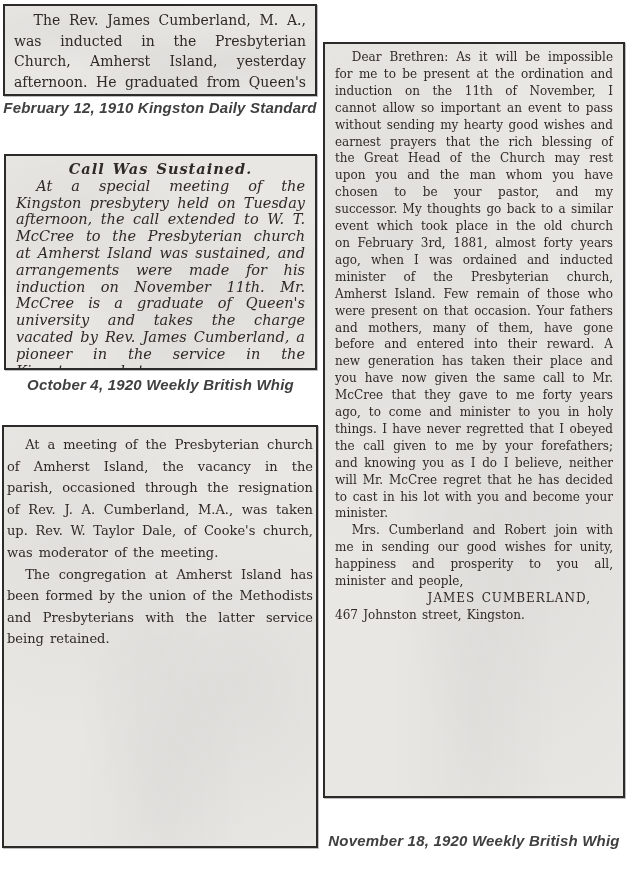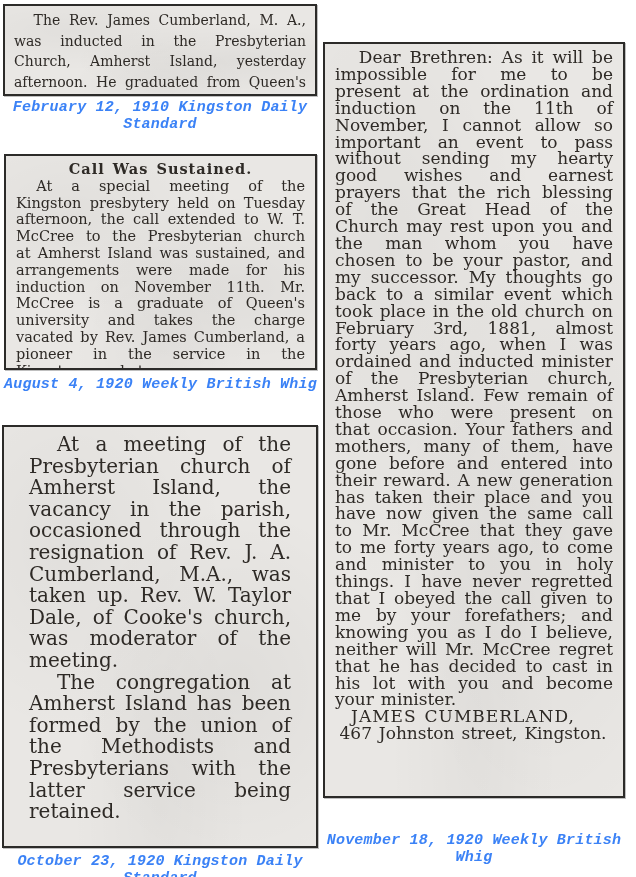--- a/index.html
+++ b/index.html
@@ -25,40 +25,40 @@
     color:#2e2a26;
     font-family:"DejaVu Serif", serif;
     text-align:justify;
     overflow:hidden;
   }
   .clip p { margin:0; text-indent:1.4em; }
   .clip .headline {
     text-align:center; text-indent:0;
     font-weight:bold; letter-spacing:1px;
   }
-  .sig-line { text-align:center; padding-right:22px; letter-spacing:1px; }
-  .addr-line { text-align:center; padding-right:2px; }
+  .sig-line { text-align:right; padding-right:22px; letter-spacing:1px; }
+  .addr-line { text-align:left; padding-right:2px; }
 
   .clip1 { left:3px;  top:4px;   width:314px; height:92px;
            font-size:14px; line-height:20.5px; padding:4px 9px; word-spacing:2px; }
   .clip2 { left:4px;  top:154px; width:313px; height:216px;
-           font-size:14.5px; line-height:16.8px; padding:5px 10px; word-spacing:2px; }
+           font-size:14.5px; line-height:16.8px; padding:5px 10px; word-spacing:2px;font-style:italic; }
   .clip3 { left:2px;  top:425px; width:316px; height:423px;
-           font-size:20px; line-height:21.6px; padding:7px 25px; word-spacing:2px; }
+           font-size:13px; line-height:21.6px; padding:7px 3px; word-spacing:2px; }
   .clip4 { left:323px; top:42px; width:302px; height:756px;
-           font-size:17px; line-height:16.9px; padding:5px 10px; word-spacing:1.5px; }
+           font-size:12px; line-height:16.9px; padding:5px 10px; word-spacing:1.5px; }
 
   .caption {
     position:absolute;
     text-align:center;
-    font-family:Liberation Mono, monospace;
+    font-family:Liberation Sans, sans-serif;
     font-style:italic;
     font-weight:bold;
     font-size:15px;
-    color:#3b82f6;
+    color:#404040;
     letter-spacing:0.2px;
   }
   .cap1 { left:3px;  top:99px;  width:314px; }
   .cap2 { left:4px;  top:376px; width:313px; }
   .cap3 { left:2px;  top:853px; width:316px; }
   .cap4 { left:323px; top:832px; width:302px; }
 </style>
 </head>
 <body>
 
@@ -66,28 +66,28 @@
 
   <article class="clip clip1">
     <p>The Rev. James Cumberland, M. A., was inducted in the Presbyterian Church, Amherst Island, yesterday afternoon.  He graduated from Queen's College last year.</p>
   </article>
   <div class="caption cap1">February 12, 1910 Kingston Daily Standard</div>
 
   <article class="clip clip2">
     <p class="headline">Call Was Sustained.</p>
     <p>At a special meeting of the Kingston presbytery held on Tuesday afternoon, the call extended to W. T. McCree to the Presbyterian church at Amherst Island was sustained, and arrangements were made for his induction on November 11th. Mr. McCree is a graduate of Queen's university and takes the charge vacated by Rev. James Cumberland, a pioneer in the service in the Kingston presbytery.</p>
   </article>
-  <div class="caption cap2">August 4, 1920 Weekly British Whig</div>
+  <div class="caption cap2">October 4, 1920 Weekly British Whig</div>
 
   <article class="clip clip3">
     <p>At a meeting of the Presbyterian church of Amherst Island, the vacancy in the parish, occasioned through the resignation of Rev. J. A. Cumberland, M.A., was taken up. Rev. W. Taylor Dale, of Cooke's church, was moderator of the meeting.</p>
     <p>The congregation at Amherst Island has been formed by the union of the Methodists and Presbyterians with the latter service being retained.</p>
   </article>
-  <div class="caption cap3">October 23, 1920 Kingston Daily Standard</div>
 
   <article class="clip clip4">
     <p>Dear Brethren:  As it will be impossible for me to be present at the ordination and induction on the 11th of November, I cannot allow so important an event to pass  without sending my hearty good wishes and earnest prayers that the rich blessing of the Great Head of the Church may rest upon you and  the  man whom you have chosen to be your pastor,  and  my  successor.   My thoughts go back to a similar event which took place in the old church on February 3rd, 1881, almost forty years ago, when I was ordained and inducted minister of the Presbyterian church, Amherst Island.  Few remain of those who were present on that occasion.  Your fathers and mothers, many of them, have gone before and entered into their reward. A new generation has taken their place and you have now given the same call to Mr. McCree that they gave to me forty years ago, to come and minister to you in holy things. I have never regretted that I obeyed the call given to me by your forefathers; and knowing you as I do I believe, neither will Mr. McCree regret that he has decided to cast in his lot with you and become your minister.</p>
+    <p>Mrs. Cumberland and Robert join with me in sending our good wishes for  unity,  happiness  and prosperity to you all, minister and people,</p>
     <div class="sig-line">JAMES CUMBERLAND,</div>
     <div class="addr-line">467 Johnston street, Kingston.</div>
   </article>
   <div class="caption cap4">November 18, 1920 Weekly British Whig</div>
 
 </div>
 
 </body></html>

